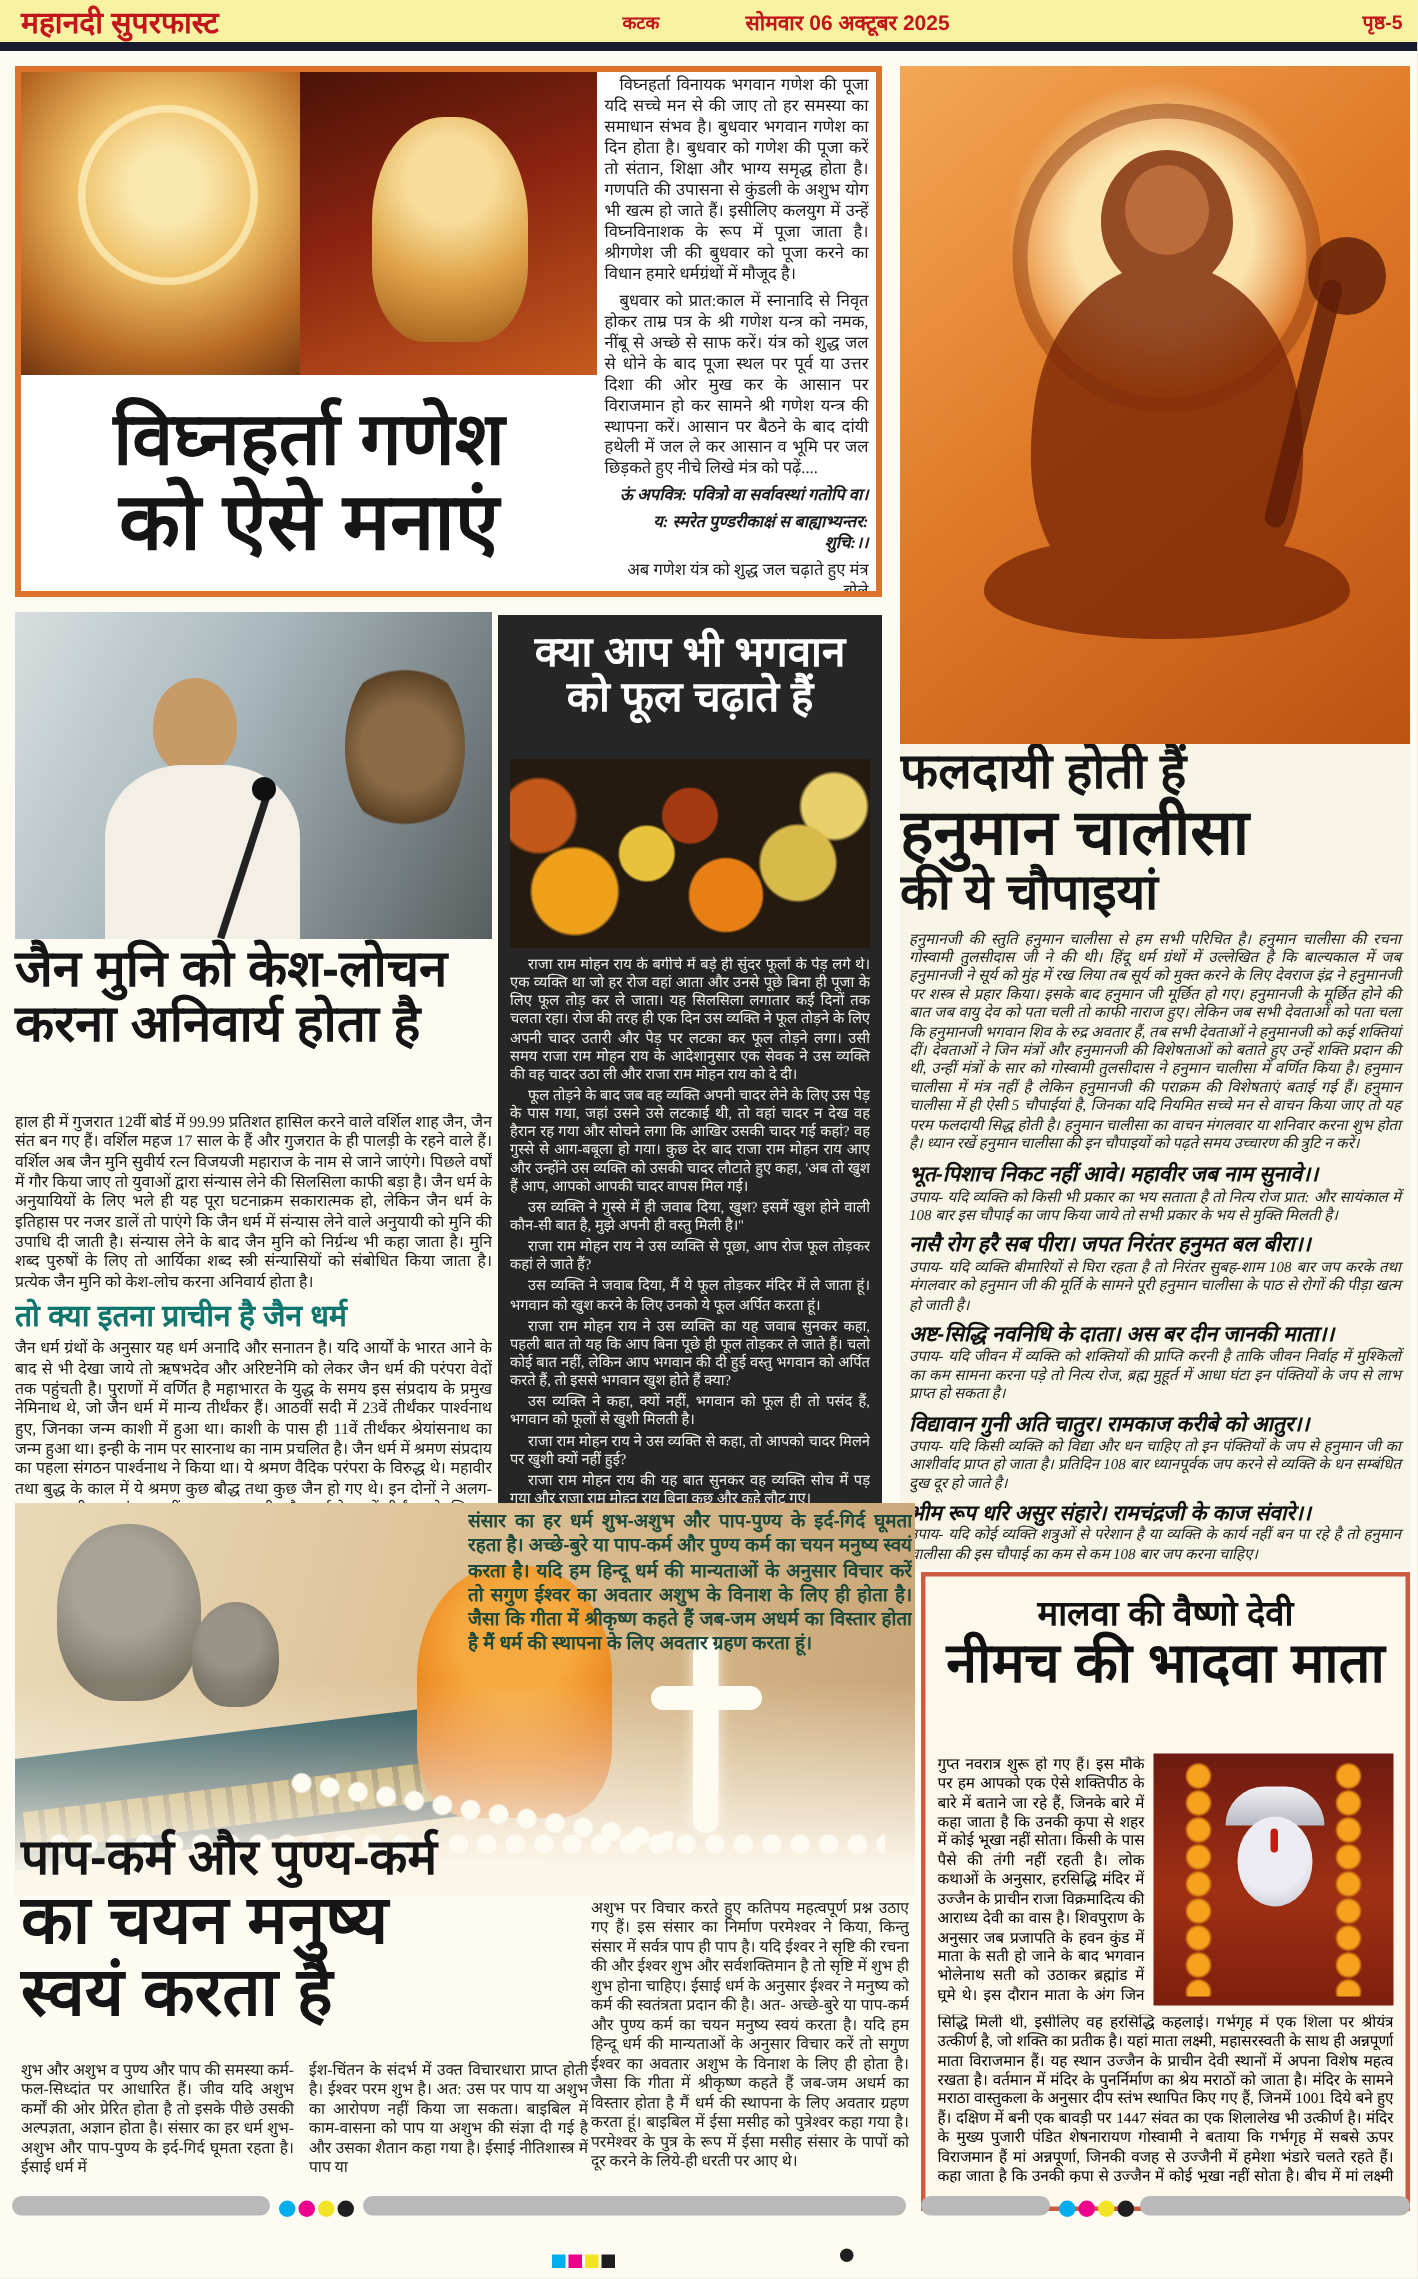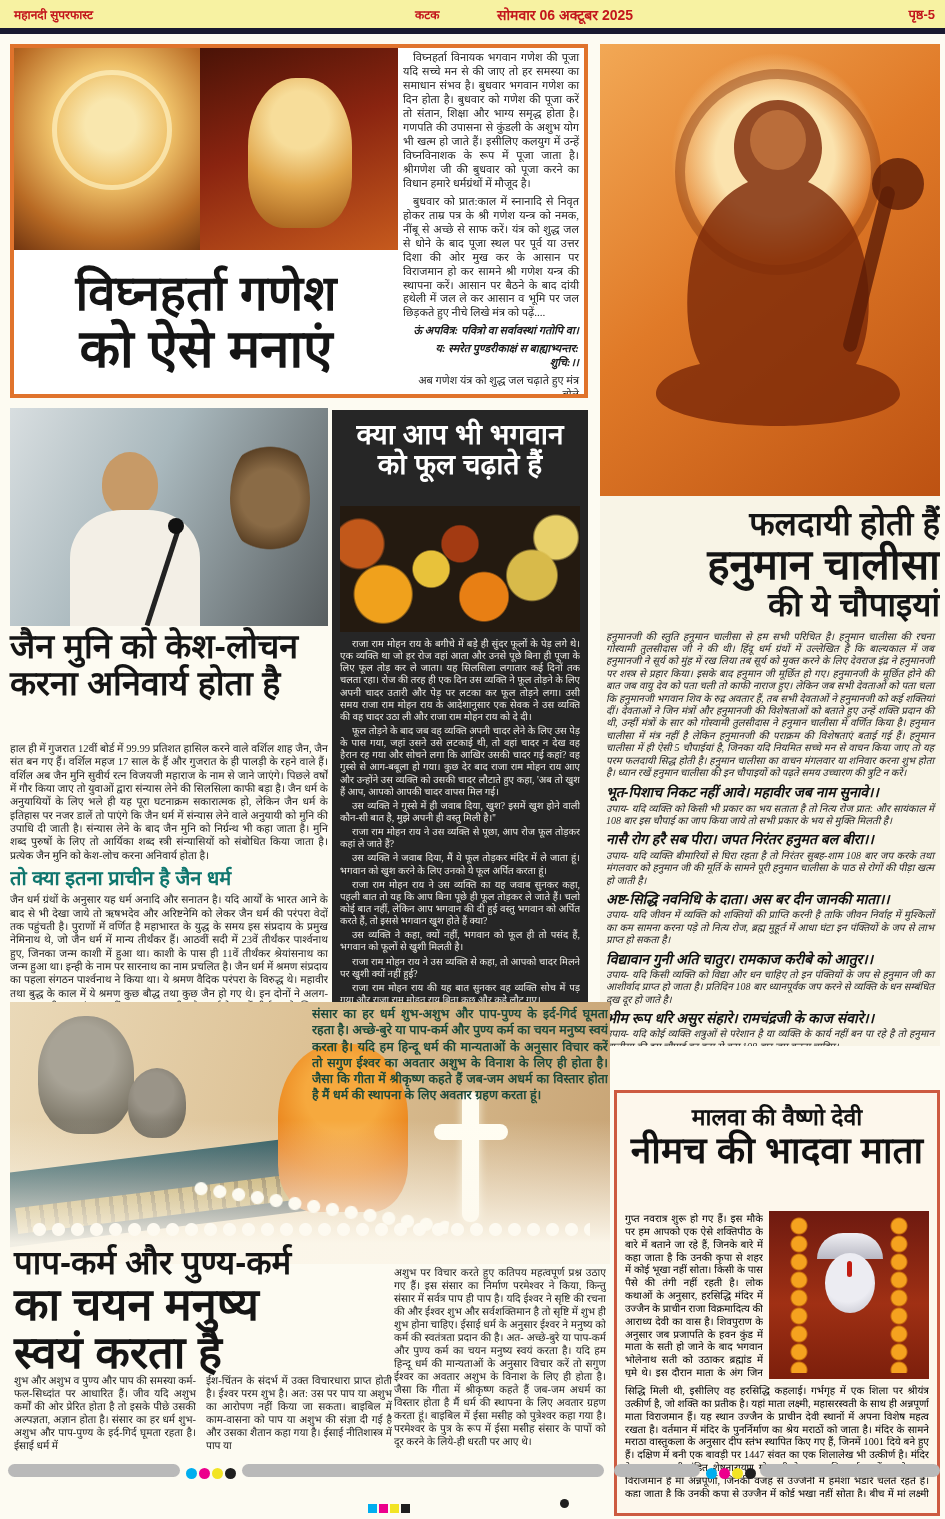--- a/index.html
+++ b/index.html
@@ -3,21 +3,21 @@
 <meta charset="utf-8">
 <title>महानदी सुपरफास्ट — पृष्ठ 5</title>
 <style>
   html,body{margin:0;padding:0;background:#e8e4d8;}
   .page{position:relative;width:945px;height:1519px;margin:0 auto;background:#fdfbf2;
         font-family:"Liberation Sans",sans-serif;overflow:hidden;}
   .abs{position:absolute;box-sizing:border-box;}
   
   .masthead{left:0;top:0;width:945px;height:28px;background:#f7f2a2;display:flex;align-items:center;
             color:#c3161c;font-weight:bold;}
-  .masthead .mtitle{font-size:12px;margin-left:14px;}
+  .masthead .mtitle{font-size:20px;margin-left:14px;}
   .masthead .mcity{font-size:12px;position:absolute;left:415px;}
   .masthead .mdate{font-size:14px;position:absolute;left:497px;}
   .masthead .mpage{font-size:13px;position:absolute;right:10px;}
   .navybar{left:0;top:28px;width:945px;height:6px;background:#191930;}
   
   .jtext{text-align:justify;color:#1d1d1d;font-family:"Liberation Serif",serif;}
   .headline{font-weight:bold;color:#151515;font-family:"Liberation Sans",sans-serif;line-height:1.08;}
   
   .gbox{left:10px;top:44px;width:578px;height:354px;border:4px solid #e0732c;background:#fff;}
   .gphotoL{left:0;top:0;width:186px;height:202px;
@@ -34,21 +34,21 @@
   .gheadline .l2{font-size:53px;}
   .gtextcol{left:384px;top:0;width:186px;height:346px;padding:3px 5px;font-size:11px;line-height:1.27;overflow:hidden;}
   .gtextcol p{margin:0 0 4px 0;text-indent:10px;}
   .mantra{font-weight:bold;font-style:italic;text-align:right;margin:0;}
   
   .hphoto{left:600px;top:44px;width:340px;height:452px;overflow:hidden;
      background:linear-gradient(140deg,#f2a855 0%,#e07a28 45%,#bd5212 100%);}
   .hphoto .sun{position:absolute;left:70px;top:8px;width:210px;height:210px;border-radius:50%;
      background:radial-gradient(circle,#fbe3ae 0 40%,rgba(251,227,174,0) 70%);}
   .hcolumn{left:600px;top:496px;width:340px;height:550px;background:#f8f4e6;overflow:hidden;}
-  .hheadline{text-align:right;padding-top:10px;}
+  .hheadline{text-align:left;}
   .hheadline .l1{font-size:33px;}
   .hheadline .l2{font-size:42px;}
   .hheadline .l3{font-size:33px;}
   .htext{padding:8px 6px 0 6px;font-size:10px;line-height:1.24;font-style:italic;}
   .htext .intro{margin:0 0 5px 0;}
   .chaupai-verse{font-weight:bold;font-size:14px;margin:4px 0 1px 0;color:#111;font-family:"Liberation Sans",sans-serif;}
   .chaupai-upay{margin:0;}
   
   .jphoto{left:10px;top:408px;width:318px;height:218px;overflow:hidden;
      background:linear-gradient(115deg,#d8dee0 0%,#a9b8bd 42%,#585e60 100%);}
@@ -96,30 +96,30 @@
      background:radial-gradient(circle at 50% 30%,#f6a93e 0 28%,#e87f18 60%,#c75c0e 100%);}
   .kphoto .cross-v{position:absolute;left:452px;top:90px;width:17px;height:130px;border-radius:8px;background:#fffdf2;
      box-shadow:0 0 10px rgba(255,255,240,.8);}
   .kphoto .cross-h{position:absolute;left:424px;top:122px;width:74px;height:16px;border-radius:8px;background:#fffdf2;}
   .kphoto .beads{position:absolute;left:20px;top:218px;width:560px;height:20px;
      background-image:radial-gradient(circle,#ffffff 0 6px,rgba(0,0,0,0) 7px);background-size:19px 19px;background-repeat:repeat-x;}
   .kphoto .beads2{position:absolute;left:180px;top:196px;width:260px;height:20px;transform:rotate(9deg);
      background-image:radial-gradient(circle,#fdfdf6 0 6px,rgba(0,0,0,0) 7px);background-size:19px 19px;background-repeat:repeat-x;}
   .koverlay{left:302px;top:4px;width:296px;height:208px;color:#1d4a3a;font-weight:bold;
      font-size:12.5px;line-height:1.3;text-align:justify;overflow:hidden;}
-  .kheadline{left:4px;top:218px;width:390px;margin-top:25px;}
+  .kheadline{left:4px;top:218px;width:390px;}
   .kheadline .l1{font-size:33px;}
   .kheadline .l2{font-size:45px;}
   .kheadline .l3{font-size:45px;}
   .kcol{font-size:10.4px;line-height:1.25;text-align:justify;overflow:hidden;font-family:"Liberation Serif",serif;color:#1d1d1d;}
   .kcol1{left:4px;top:372px;width:182px;height:86px;}
   .kcol2{left:196px;top:372px;width:186px;height:86px;}
   .kcol3{left:384px;top:264px;width:212px;height:196px;}
   
-  .bbox{left:614px;top:1048px;width:326px;height:426px;border:3px solid #cd5b41;background:#fdf7ec;overflow:hidden;margin-top:42px;}
+  .bbox{left:614px;top:1048px;width:326px;height:426px;border:3px solid #cd5b41;background:#fdf7ec;overflow:hidden;}
   .bh1{text-align:center;font-size:23px;font-weight:bold;margin-top:7px;color:#111;font-family:"Liberation Sans",sans-serif;}
   .bh2{text-align:center;font-size:37px;font-weight:bold;line-height:1.05;color:#111;font-family:"Liberation Sans",sans-serif;}
   .bcol{position:absolute;left:8px;top:120px;width:138px;height:164px;font-size:10.2px;line-height:1.26;
      text-align:justify;overflow:hidden;font-family:"Liberation Serif",serif;}
   .bimg{position:absolute;left:152px;top:118px;width:160px;height:168px;overflow:hidden;
      background:linear-gradient(#6e1a10,#a03014 55%,#7c1f0c);}
   .bimg .garL,.bimg .garR{position:absolute;top:6px;width:24px;height:156px;
      background-image:radial-gradient(circle,#f5a21f 0 7px,#c96d0d 8px,rgba(0,0,0,0) 9px);
      background-size:24px 18px;background-repeat:repeat-y;}
   .bimg .garL{left:18px;} .bimg .garR{right:18px;}

